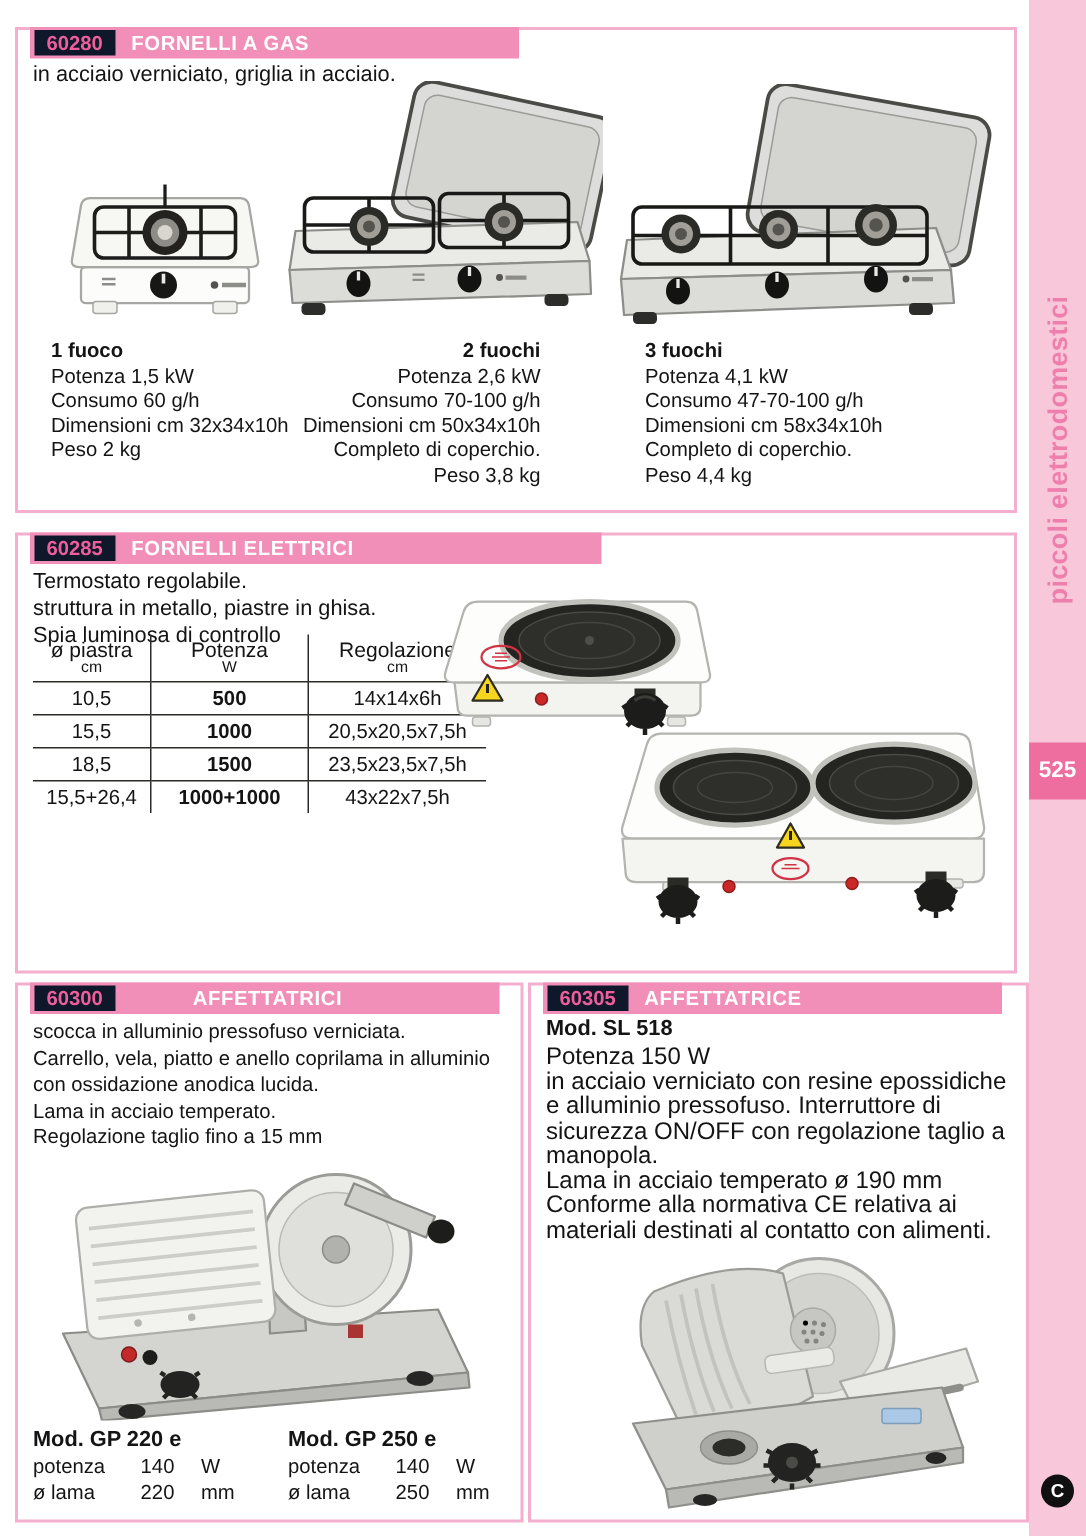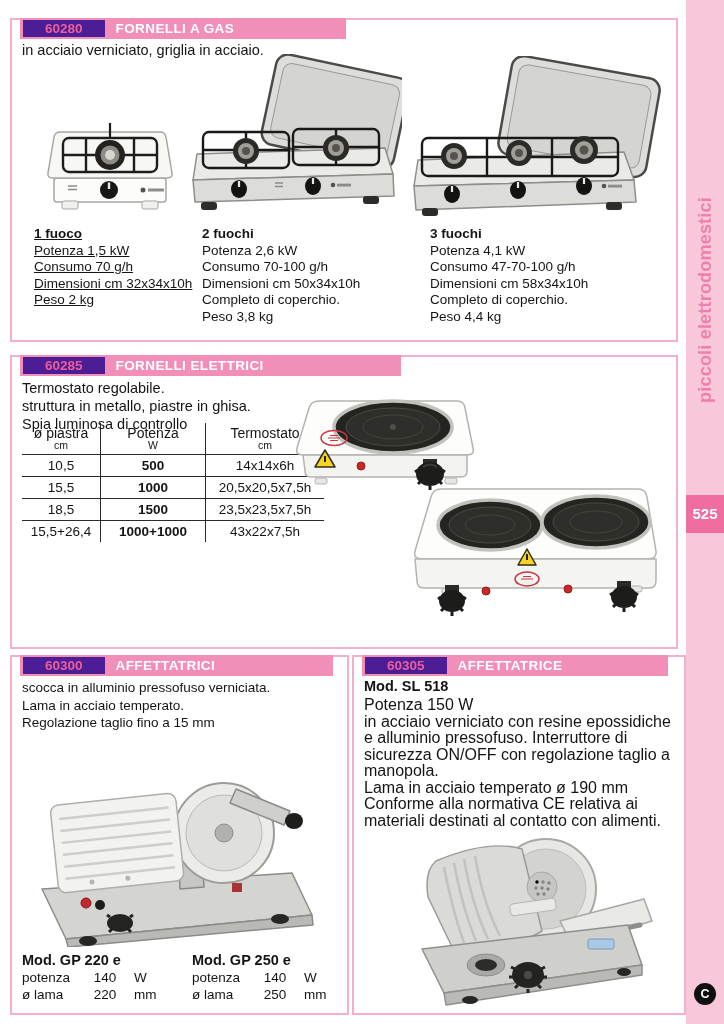--- a/index.html
+++ b/index.html
@@ -19,36 +19,36 @@
   
   .box{position:absolute;background:#fff;border:2px solid #f3afcd;}
   #sec-gas{left:10px;top:18px;width:664px;height:320px;}
   #sec-elec{left:10px;top:355px;width:664px;height:290px;}
   #sec-aff-left{left:10px;top:655px;width:335px;height:356px;}
   #sec-aff-right{left:352px;top:655px;width:330px;height:356px;}
 
   .sec-header{position:absolute;top:-2px;height:21px;background:#f18fb9;display:flex;align-items:center;}
   #sec-gas .sec-header{left:8px;width:326px;}
   #sec-elec .sec-header{left:8px;width:381px;}
-  #sec-aff-left .sec-header{left:8px;width:313px;}
+  #sec-aff-left .sec-header{left:8px;width:313px;gap:41px;}
   #sec-aff-right .sec-header{left:8px;width:306px;}
-  .sec-code{background:#4c1d95;color:#ec5f9b;font-weight:bold;font-size:13.5px;line-height:17px;
-        padding:0 22px;margin-left:3px;}
+  .sec-code{background:#0f172a;color:#ec5f9b;font-weight:bold;font-size:13.5px;line-height:17px;
+        padding:0 8px;margin-left:3px;}
   .sec-title{color:#fff;font-weight:bold;font-size:13.5px;margin-left:11px;letter-spacing:.4px;}
 
   .desc{position:absolute;margin:0;}
   .gas-desc{left:10px;top:22px;font-size:14.5px;}
   .elec-desc{left:10px;top:22px;font-size:14.5px;line-height:18px;}
   .aff-desc{left:10px;top:22px;font-size:13.5px;line-height:17.5px;width:316px;}
   .sl-model-name{left:10px;top:21px;font-size:14.5px;font-weight:bold;position:absolute;}
   .sl-desc{left:10px;top:40px;font-size:16px;line-height:16.5px;width:308px;}
 
   
   .spec-col{position:absolute;top:206px;font-size:13.5px;line-height:16.5px;white-space:nowrap;}
-  #spec-gas-1{left:22px;text-decoration:underline;} #spec-gas-2{left:190px;} #spec-gas-3{left:418px;}
+  #spec-gas-1{left:22px;} #spec-gas-2{left:190px;text-align:right;} #spec-gas-3{left:418px;}
   .spec-name{font-weight:bold;}
 
   
   .elec-table{position:absolute;left:10px;top:66px;border-collapse:collapse;font-size:13.5px;text-align:center;}
   .elec-table th,.elec-table td{padding:0 6px;}
   .elec-table th{font-weight:normal;vertical-align:top;padding-top:2px;padding-bottom:3px;}
   .elec-table td{height:21px;}
   .elec-table th:not(:last-child),.elec-table td:not(:last-child){border-right:1.5px solid #2b2b28;}
   .elec-table thead th{border-bottom:1.5px solid #2b2b28;}
   .elec-table tbody tr:not(:last-child) td{border-bottom:1.5px solid #2b2b28;}
@@ -168,21 +168,21 @@
         <circle cx="194" cy="130" r="2.3" fill="#55534f"></circle>
           <rect x="198" y="128.7" width="14" height="2.8" fill="#8c8c88"></rect>
         <rect x="12" y="152" width="16" height="8" rx="3" fill="#2c2c2a"></rect>
         <rect x="196" y="146" width="16" height="8" rx="3" fill="#2c2c2a"></rect>
       </g>
     </svg>
 
     <div class="spec-col" id="spec-gas-1">
       <div class="spec-name">1 fuoco</div>
       <div class="spec-line">Potenza 1,5 kW</div>
-      <div class="spec-line">Consumo 70 g/h</div>
+      <div class="spec-line">Consumo 60 g/h</div>
       <div class="spec-line">Dimensioni cm 32x34x10h</div>
       <div class="spec-line">Peso 2 kg</div>
     </div>
     <div class="spec-col" id="spec-gas-2">
       <div class="spec-name">2 fuochi</div>
       <div class="spec-line">Potenza 2,6 kW</div>
       <div class="spec-line">Consumo 70-100 g/h</div>
       <div class="spec-line">Dimensioni cm 50x34x10h</div>
       <div class="spec-line">Completo di coperchio.</div>
       <div class="spec-line">Peso 3,8 kg</div>
@@ -213,21 +213,21 @@
         <tr>
           <th class="c1">
             <div class="th-title">ø piastra</div>
             <div class="th-unit">cm</div>
           </th>
           <th class="c2">
             <div class="th-title">Potenza</div>
             <div class="th-unit">W</div>
           </th>
           <th class="c3">
-            <div class="th-title">Termostato</div>
+            <div class="th-title">Regolazione</div>
             <div class="th-unit">cm</div>
           </th>
         </tr>
       </thead>
       <tbody>
         <tr>
           <td>10,5</td>
           <td class="bold">500</td>
           <td>14x14x6h</td>
         </tr>
@@ -299,20 +299,21 @@
     </svg>
   </section>
 
   <section class="box" id="sec-aff-left">
     <div class="sec-header">
       <span class="sec-code">60300</span>
       <span class="sec-title">AFFETTATRICI</span>
     </div>
     <div class="desc aff-desc">
       <div>scocca in alluminio pressofuso verniciata.</div>
+      <div>Carrello, vela, piatto e anello coprilama in alluminio con ossidazione anodica lucida.</div>
       <div>Lama in acciaio temperato.</div>
       <div>Regolazione taglio fino a 15 mm</div>
     </div>
 
     <svg class="pimg" id="img-slicer-gp" width="298" height="180" viewBox="0 0 298 180">
       <g stroke-linejoin="round">
         <polygon points="14,122 264,106 284,148 38,172" fill="#d4d4d0" stroke="#8b8b87" stroke-width="1.5"></polygon>
         <polygon points="38,172 284,148 285,158 40,180" fill="#b9b9b5" stroke="#8b8b87" stroke-width="1.5"></polygon>
         <ellipse cx="60" cy="174" rx="9" ry="5" fill="#262624"></ellipse>
         <ellipse cx="252" cy="152" rx="9" ry="5" fill="#262624"></ellipse>

